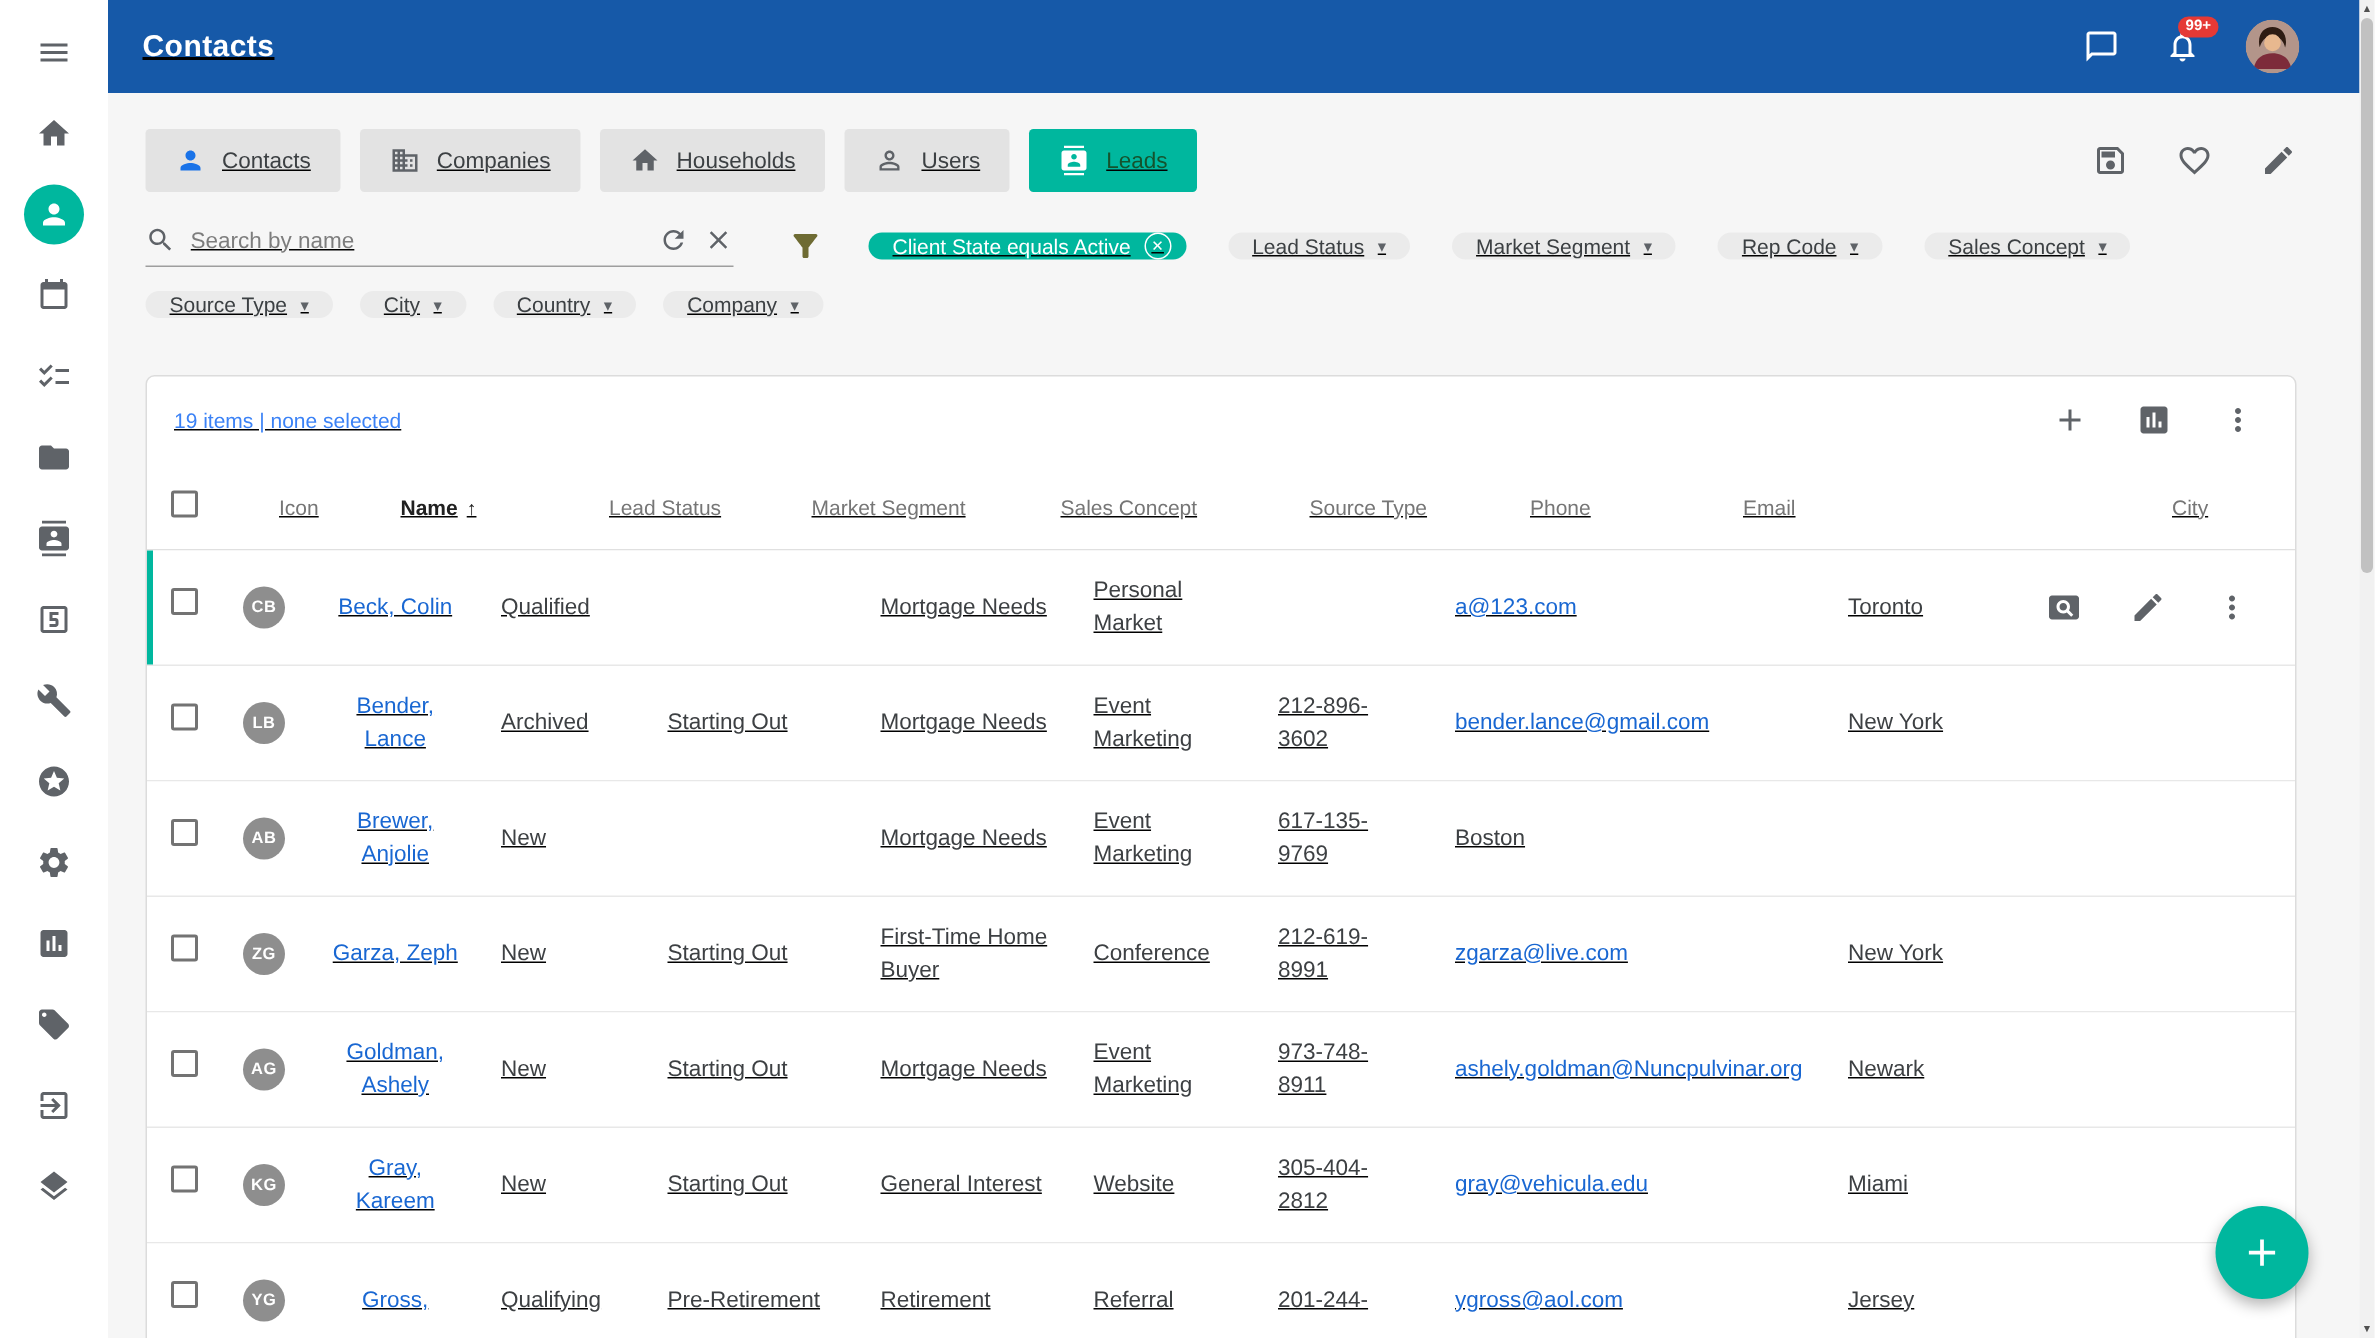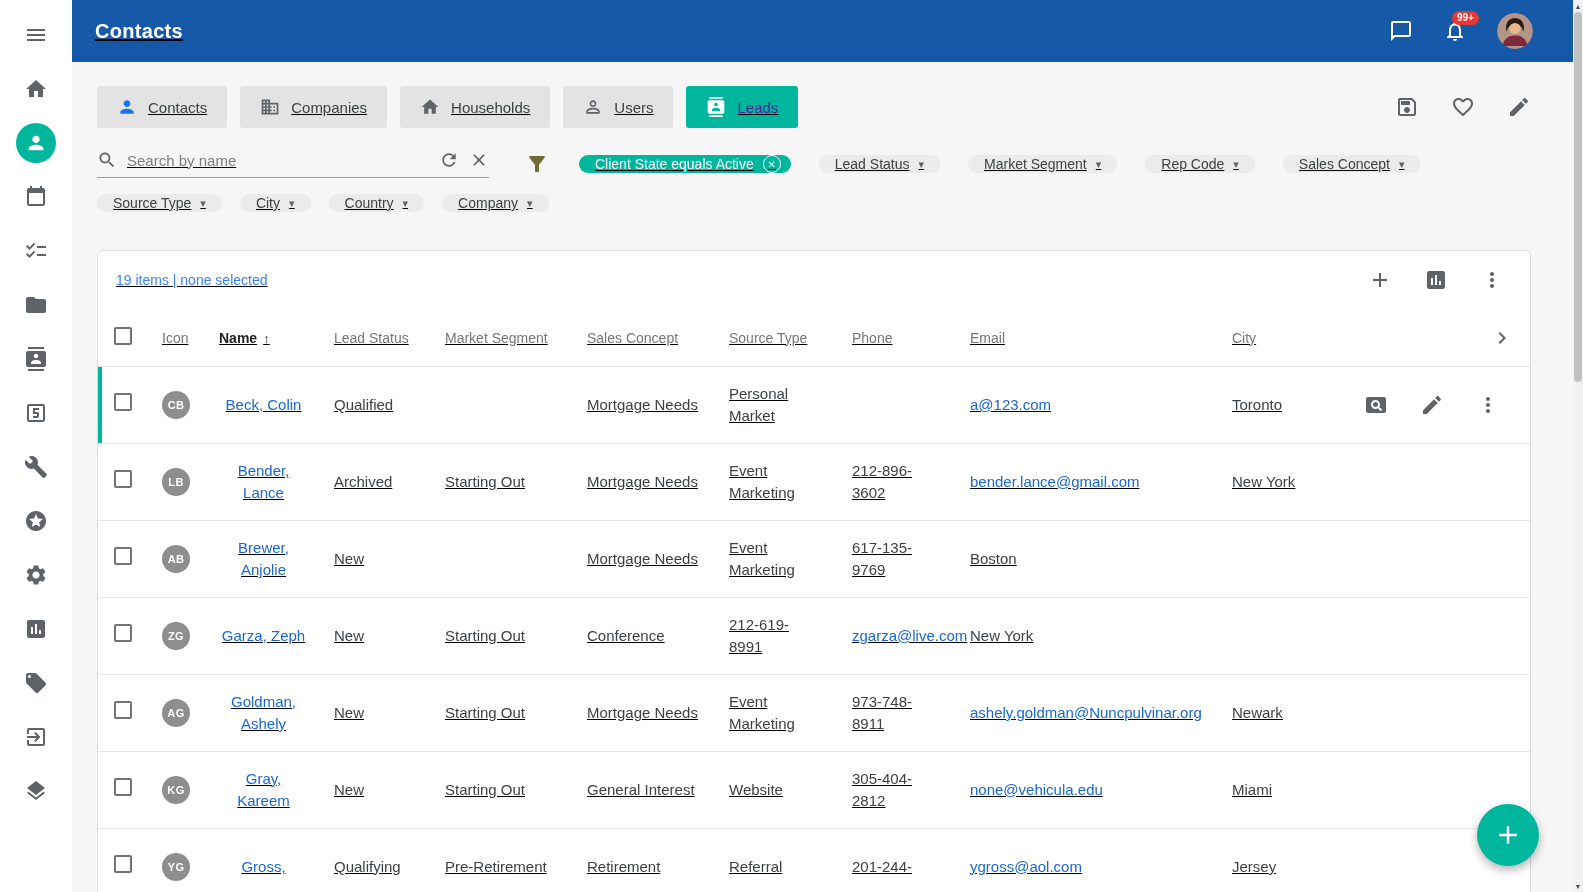--- a/index.html
+++ b/index.html
@@ -32,21 +32,21 @@
   .avatar-photo{width:36px;height:36px;border-radius:50%;overflow:hidden;border:none;cursor:pointer;padding:0;background:none;}
   .avatar-photo svg{width:36px;height:36px;display:block;}
 
   .content{flex:1;padding:24px 42px 0 25px;overflow:hidden;}
 
   
   .tabs-row{display:flex;align-items:center;gap:13px;}
   .tab{height:42px;padding:0 20px;background:#e3e3e3;border:none;border-radius:3px;display:flex;align-items:center;gap:11px;font-size:15px;color:#3c4043;cursor:pointer;font-family:inherit;}
   .tab svg{width:20px;height:20px;fill:#5f6368;}
   .tab.current-module svg{fill:#1a73e8;}
-  .tab.active{background:var(--teal);color:#4c1d95;}
+  .tab.active{background:var(--teal);color:#14532d;}
   .tab.active svg{fill:#fff;}
   .tabs-actions{margin-left:auto;display:flex;align-items:center;gap:32px;}
   .tabs-actions svg{width:24px;height:24px;fill:#5f6368;}
 
   
   .search-row{margin-top:22px;display:flex;align-items:center;}
   .search-box{width:392px;display:flex;align-items:center;gap:10px;border-bottom:1px solid #9e9e9e;padding-bottom:7px;}
   .search-box svg{width:20px;height:20px;fill:#5f6368;flex:0 0 auto;cursor:pointer;}
   .search-box input{flex:1;border:none;outline:none;background:transparent;font-size:15px;color:#202124;font-family:inherit;min-width:0;}
   .search-box input::placeholder{color:#7d7d7d;}
@@ -59,21 +59,21 @@
   .chip.teal{background:var(--teal);color:#fff;padding-right:10px;}
   .chip.teal .remove-icon{margin-left:9px;width:18px;height:18px;border:1.5px solid #fff;border-radius:50%;display:inline-flex;align-items:center;justify-content:center;font-size:10px;color:#fff;}
 
   
   .card{margin-top:38px;background:#fff;border:1px solid #dcdcdc;border-radius:6px;overflow:hidden;}
   .card-toolbar{height:58px;display:flex;align-items:center;padding:0 26px 0 18px;}
   .status-text{font-size:14px;color:#3b82f6;}
   .toolbar-actions{margin-left:auto;display:flex;align-items:center;gap:32px;}
   .toolbar-actions svg{width:24px;height:24px;fill:#5f6368;}
 
-  .thead{display:grid;grid-template-columns:var(--cols);align-items:center;height:58px;padding:0 16px;border-bottom:1px solid #e0e0e0;font-size:14px;color:#767676;}
+  .thead{display:grid;grid-template-columns:var(--cols);align-items:center;height:58px;padding:0 16px;border-bottom:1px solid #e0e0e0;font-size:14px;color:#767676;gap:24px;}
   .th{padding-right:18px;cursor:pointer;}
   .th.sorted{color:#212121;font-weight:bold;}
   .sort-arrow{font-weight:bold;color:#212121;margin-left:6px;font-size:13px;}
   .th-icon{padding-left:4px;}
   .thead .c-actions{display:flex;justify-content:flex-end;}
   .thead .c-actions svg{width:24px;height:24px;fill:#5f6368;cursor:pointer;}
 
   .trow{display:grid;grid-template-columns:var(--cols);align-items:center;min-height:77px;padding:6px 16px;border-bottom:1px solid #e8e8e8;position:relative;background:#fff;font-size:15px;color:#3d4043;}
   .trow.focused::before{content:"";position:absolute;left:0;top:0;bottom:0;width:4px;background:var(--teal);}
   .td{padding-right:22px;line-height:1.5;}
@@ -431,20 +431,21 @@
                   <path d="M12 8c1.1 0 2-.9 2-2s-.9-2-2-2-2 .9-2 2 .9 2 2 2zm0 2c-1.1 0-2 .9-2 2s.9 2 2 2 2-.9 2-2-.9-2-2-2zm0 6c-1.1 0-2 .9-2 2s.9 2 2 2 2-.9 2-2-.9-2-2-2z"></path>
                 </svg>
     </span>
   </div>
             <div class="trow">
     <span class="td"><span class="checkbox"></span></span>
     <span class="td"><span class="avatar">ZG</span></span>
     <span class="td c-name"><a>Garza, Zeph</a></span>
     <span class="td">New</span>
     <span class="td">Starting Out</span>
+    <span class="td">First-Time Home Buyer</span>
     <span class="td">Conference</span>
     <span class="td c-phone">212-619-8991</span>
     <span class="td"><a>zgarza@live.com</a></span>
     <span class="td">New York</span>
     <span class="c-actions">
       <svg viewBox="0 0 24 24">
                   <path d="M11.5 9C10.12 9 9 10.12 9 11.5s1.12 2.5 2.5 2.5 2.5-1.12 2.5-2.5S12.88 9 11.5 9zM20 4H4c-1.1 0-2 .9-2 2v12c0 1.1.9 2 2 2h16c1.1 0 2-.9 2-2V6c0-1.1-.9-2-2-2zm-3.21 14.21l-2.91-2.91c-.69.44-1.51.7-2.39.7C9.01 16 7 13.99 7 11.5S9.01 7 11.5 7s4.5 2.01 4.5 4.5c0 .88-.26 1.69-.7 2.39l2.91 2.9-1.42 1.42z"></path>
                 </svg>
       <svg viewBox="0 0 24 24">
                   <path d="M3 17.25V21h3.75L17.81 9.94l-3.75-3.75L3 17.25zM20.71 7.04c.39-.39.39-1.02 0-1.41l-2.34-2.34c-.39-.39-1.02-.39-1.41 0l-1.83 1.83 3.75 3.75 1.83-1.83z"></path>
@@ -479,21 +480,21 @@
   </div>
             <div class="trow">
     <span class="td"><span class="checkbox"></span></span>
     <span class="td"><span class="avatar">KG</span></span>
     <span class="td c-name"><a>Gray, Kareem</a></span>
     <span class="td">New</span>
     <span class="td">Starting Out</span>
     <span class="td">General Interest</span>
     <span class="td">Website</span>
     <span class="td c-phone">305-404-2812</span>
-    <span class="td"><a>none@vehicula.edu</a></span>
+    <span class="td"><a>gray@vehicula.edu</a></span>
     <span class="td">Miami</span>
     <span class="c-actions">
       <svg viewBox="0 0 24 24">
                   <path d="M11.5 9C10.12 9 9 10.12 9 11.5s1.12 2.5 2.5 2.5 2.5-1.12 2.5-2.5S12.88 9 11.5 9zM20 4H4c-1.1 0-2 .9-2 2v12c0 1.1.9 2 2 2h16c1.1 0 2-.9 2-2V6c0-1.1-.9-2-2-2zm-3.21 14.21l-2.91-2.91c-.69.44-1.51.7-2.39.7C9.01 16 7 13.99 7 11.5S9.01 7 11.5 7s4.5 2.01 4.5 4.5c0 .88-.26 1.69-.7 2.39l2.91 2.9-1.42 1.42z"></path>
                 </svg>
       <svg viewBox="0 0 24 24">
                   <path d="M3 17.25V21h3.75L17.81 9.94l-3.75-3.75L3 17.25zM20.71 7.04c.39-.39.39-1.02 0-1.41l-2.34-2.34c-.39-.39-1.02-.39-1.41 0l-1.83 1.83 3.75 3.75 1.83-1.83z"></path>
                 </svg>
       <svg viewBox="0 0 24 24">
                   <path d="M12 8c1.1 0 2-.9 2-2s-.9-2-2-2-2 .9-2 2 .9 2 2 2zm0 2c-1.1 0-2 .9-2 2s.9 2 2 2 2-.9 2-2-.9-2-2-2zm0 6c-1.1 0-2 .9-2 2s.9 2 2 2 2-.9 2-2-.9-2-2-2z"></path>

